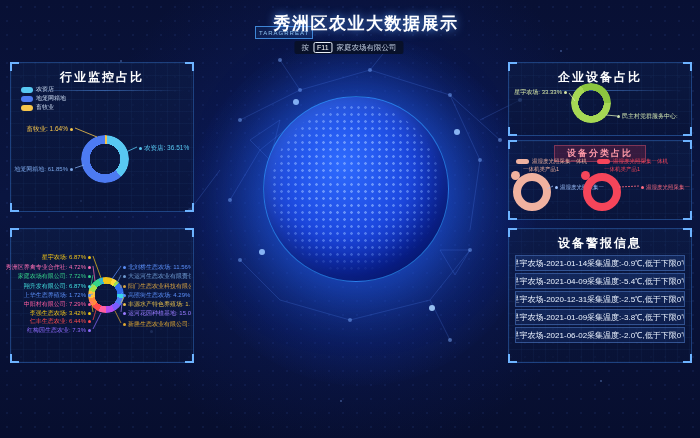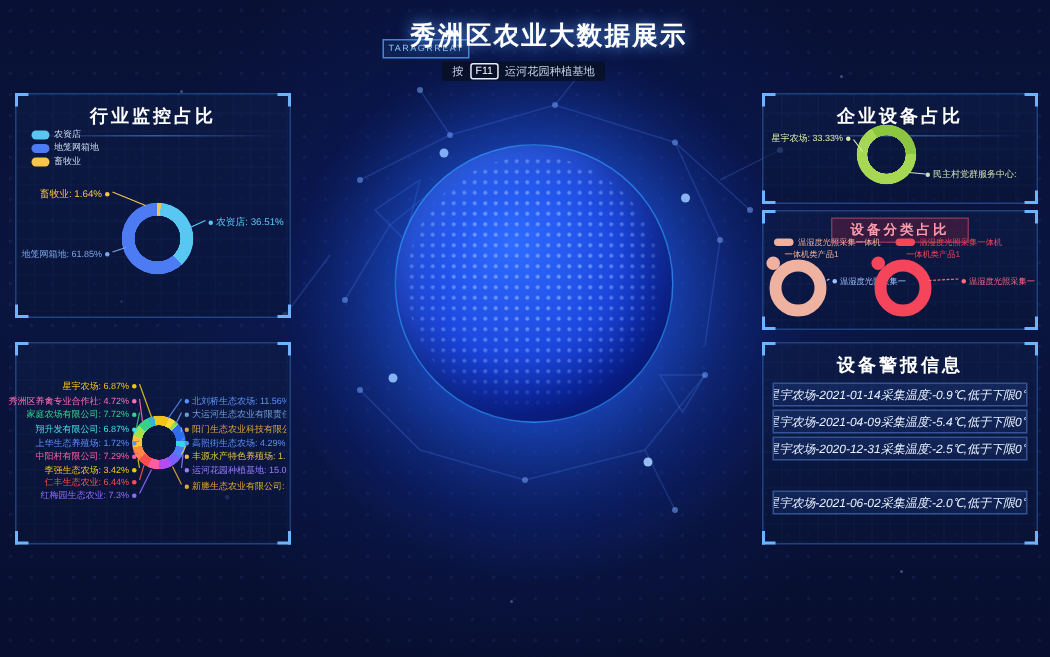--- a/index.html
+++ b/index.html
@@ -58,21 +58,21 @@
   .lbl.tiny{font-size:6px;}
   .legend-row{position:absolute;display:flex;align-items:center;gap:3px;}
   .sw{width:12px;height:6px;border-radius:3px;flex:none;}
   .legend-label{font-size:6px;color:#c9d9f0;white-space:nowrap;}
   .cat-title{position:absolute;left:50%;top:4px;transform:translateX(-50%);
     background:rgba(120,30,60,.4);border:1px solid rgba(200,80,110,.5);color:#ff9aa8;
     font-size:9px;font-weight:bold;letter-spacing:2px;padding:1px 12px;white-space:nowrap;}
   .sub-legend{position:absolute;font-size:5.5px;white-space:nowrap;}
   .alert-row{position:absolute;left:6px;right:6px;height:14px;display:flex;align-items:center;justify-content:center;
     border:1px solid rgba(90,140,220,.45);background:linear-gradient(rgba(40,80,160,.28),rgba(28,58,128,.28));
-    font-size:8px;color:#eaf2ff;white-space:nowrap;overflow:hidden;font-style:italic;}
+    font-size:8px;color:#eaf2ff;white-space:nowrap;overflow:hidden;}
   .leaders{position:absolute;left:0;top:0;pointer-events:none;}
 </style>
 </head>
 <body>
 
 <div class="stage">
 
   <div class="center-glow"></div>
   <svg class="mesh" width="700" height="438">
     <g stroke="#5b8ff9" stroke-opacity="0.22" fill="none" stroke-width="1">
@@ -123,21 +123,21 @@
 
   <div class="globe">
     <div class="globe-tex"></div>
   </div>
 
   <div class="logo-badge">TARAGRREAT</div>
   <div class="page-title">秀洲区农业大数据展示</div>
   <div class="hint-bar">
     <span>按</span>
     <span class="hint-key">F11</span>
-    <span>运河花园种植基地</span>
+    <span>家庭农场有限公司</span>
   </div>
 
   <div class="panel" style="left:10px;top:62px;width:182px;height:148px">
     <span class="c tl"></span>
       <span class="c tr"></span>
     <span class="c bl"></span>
       <span class="c br"></span>
     <div class="ptitle">行业监控占比</div>
     <div class="ptitle-line"></div>
     <div class="legend-row" style="left:10px;top:22px">
@@ -305,16 +305,17 @@
 
   <div class="panel" style="left:508px;top:228px;width:182px;height:133px">
     <span class="c tl"></span>
       <span class="c tr"></span>
     <span class="c bl"></span>
       <span class="c br"></span>
     <div class="ptitle">设备警报信息</div>
     <div class="alert-row" style="top:26px">星宇农场-2021-01-14采集温度:-0.9℃,低于下限0℃</div>
     <div class="alert-row" style="top:44px">星宇农场-2021-04-09采集温度:-5.4℃,低于下限0℃</div>
     <div class="alert-row" style="top:62px">星宇农场-2020-12-31采集温度:-2.5℃,低于下限0℃</div>
+    <div class="alert-row" style="top:80px">星宇农场-2021-01-09采集温度:-3.8℃,低于下限0℃</div>
     <div class="alert-row" style="top:98px">星宇农场-2021-06-02采集温度:-2.0℃,低于下限0℃</div>
   </div>
 
 </div>
 
 </body></html>

